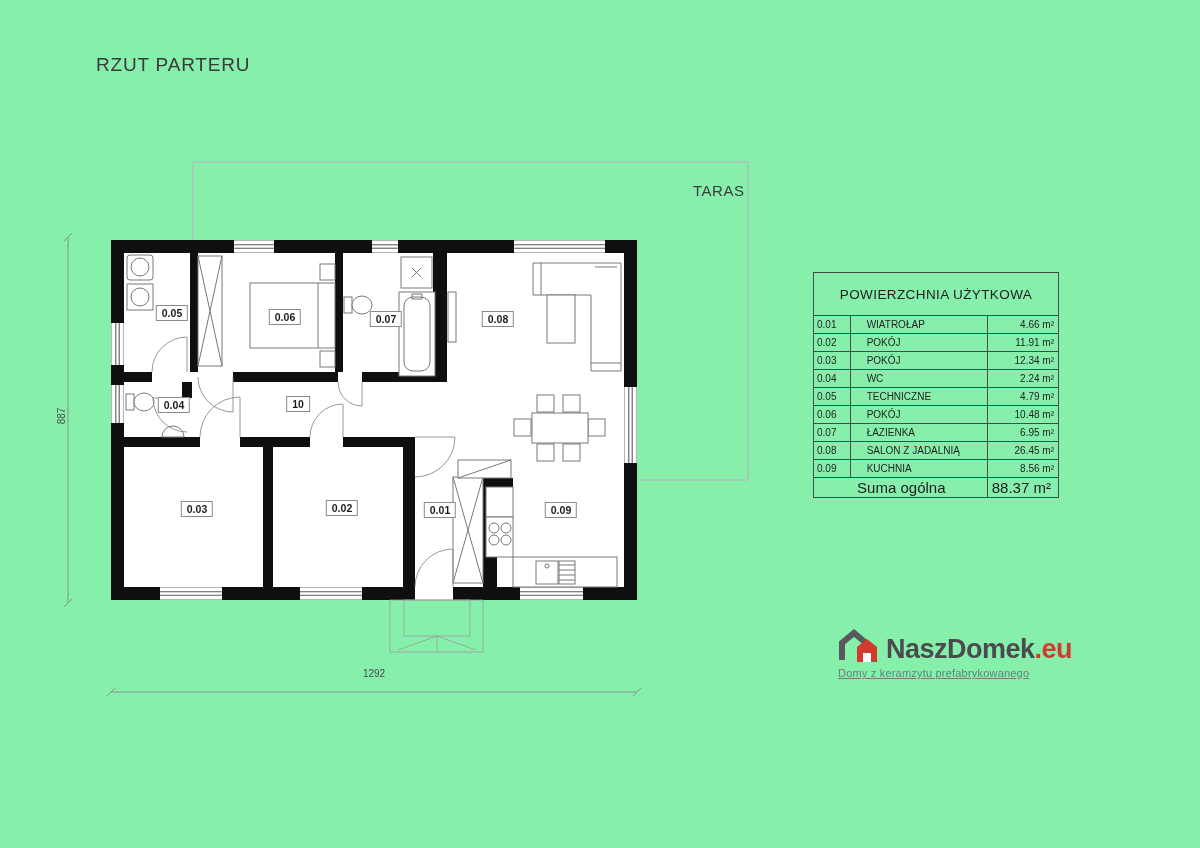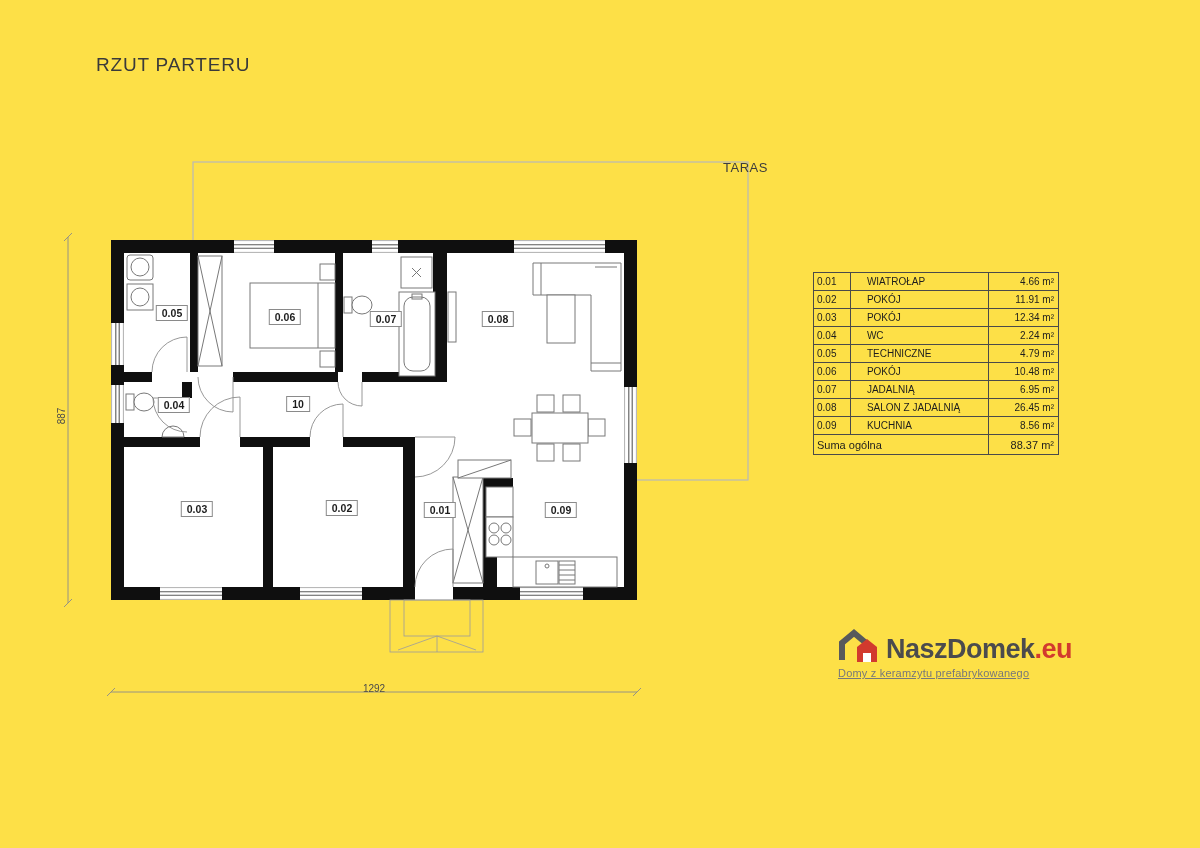--- a/index.html
+++ b/index.html
@@ -1,44 +1,44 @@
 <!DOCTYPE html>
 <html><head>
 <meta charset="utf-8">
 <style>
   html,body{margin:0;padding:0;background:#ffffff;}
-  #canvas{position:relative;width:1200px;height:848px;background:#fde047;overflow:hidden;
+  #canvas{position:relative;width:1200px;height:848px;background:#86efac;overflow:hidden;
           font-family:"Liberation Sans","DejaVu Sans",sans-serif;}
   #plan-title{position:absolute;left:96px;top:54px;font-size:19px;letter-spacing:.8px;color:#3a3a3a;}
   #plan-svg{position:absolute;left:0;top:0;}
   .wall{fill:#0f0f0f;}
   .furn{fill:none;stroke:#787878;stroke-width:1;}
   .furnw{fill:#ffffff;stroke:#787878;stroke-width:1;}
   .door{fill:none;stroke:#8c8c8c;stroke-width:.9;}
   .glass{stroke:#5a5a5a;stroke-width:1.1;}
   .wedge{stroke:#9c9c9c;stroke-width:.8;fill:none;}
   .terr{fill:none;stroke:#b8b8b8;stroke-width:1.2;}
   .dimline{stroke:#8a8a8a;stroke-width:.9;}
   .room-label{position:absolute;transform:translate(-50%,-50%);background:#fff;border:1px solid #8a8a8a;
               padding:1px 5px;font-size:10.5px;font-weight:bold;color:#1c1c1c;white-space:nowrap;}
   .dim-text{position:absolute;font-size:10px;color:#4a4a4a;}
   #dim-height{left:61px;top:416px;transform:translate(-50%,-50%) rotate(-90deg);}
-  #dim-width{left:374px;top:683px;transform:translateX(-50%);}
-  #taras-label{position:absolute;left:693px;top:160px;font-size:13px;letter-spacing:.5px;color:#3c3c3c;margin-left:30px;}
+  #dim-width{left:374px;top:668px;transform:translateX(-50%);}
+  #taras-label{position:absolute;left:693px;top:182px;font-size:15px;letter-spacing:.5px;color:#3c3c3c;}
   
   #area-table{position:absolute;left:813px;top:272px;width:246px;border-collapse:collapse;
               border:1.5px solid #2e2e2e;color:#1d1d1d;}
   #area-table td,#area-table th{border:1px solid #4a4a4a;font-weight:normal;}
   #area-table .tbl-title{height:40px;text-align:center;font-size:13.5px;letter-spacing:.4px;}
   #area-table .colhead td{height:16px;font-size:10px;text-align:center;}
   #area-table .datarow td{height:15px;font-size:10px;}
   .col-num{width:35px;padding-left:3px;}
   .col-name{width:134px;padding-left:16px;}
   .col-area{width:73px;text-align:right;padding-right:4px;}
-  #area-table .totalrow td{height:17px;font-size:11px;}
+  #area-table .totalrow td{height:17px;font-size:15px;text-align:center;}
   
   #logo{position:absolute;left:838px;top:629px;width:260px;}
   #logo-row{display:flex;align-items:flex-end;}
   #logo-name{font-size:27px;font-weight:bold;color:#4b4b4d;letter-spacing:-.5px;line-height:1;margin-left:6px;}
   #logo-name .tld{color:#d23a2e;}
   #logo-tagline{font-size:11px;color:#77787a;margin-top:4px;letter-spacing:.2px;text-decoration:underline;}
 </style>
 </head>
 <body>
 
@@ -244,20 +244,23 @@
   <div class="room-label" style="left:498px;top:319px;">0.08</div>
   <div class="room-label" style="left:174px;top:405px;">0.04</div>
   <div class="room-label" style="left:286px;top:404px;margin-left:12px;">10</div>
   <div class="room-label" style="left:197px;top:509px;">0.03</div>
   <div class="room-label" style="left:342px;top:508px;">0.02</div>
   <div class="room-label" style="left:440px;top:510px;">0.01</div>
   <div class="room-label" style="left:561px;top:510px;">0.09</div>
 
   <table id="area-table">
     <tbody>
+        <tr>
+          <th class="tbl-title" colspan="3">POWIERZCHNIA UŻYTKOWA</th>
+        </tr>
     <tr class="datarow">
       <td class="col-num">0.01</td>
       <td class="col-name">WIATROŁAP</td>
       <td class="col-area">4.66 m²</td>
     </tr>
     <tr class="datarow">
       <td class="col-num">0.02</td>
       <td class="col-name">POKÓJ</td>
       <td class="col-area">11.91 m²</td>
     </tr>
@@ -276,21 +279,21 @@
       <td class="col-name">TECHNICZNE</td>
       <td class="col-area">4.79 m²</td>
     </tr>
     <tr class="datarow">
       <td class="col-num">0.06</td>
       <td class="col-name">POKÓJ</td>
       <td class="col-area">10.48 m²</td>
     </tr>
     <tr class="datarow">
       <td class="col-num">0.07</td>
-      <td class="col-name">JADALNIĄ</td>
+      <td class="col-name">ŁAZIENKA</td>
       <td class="col-area">6.95 m²</td>
     </tr>
     <tr class="datarow">
       <td class="col-num">0.08</td>
       <td class="col-name">SALON Z JADALNIĄ</td>
       <td class="col-area">26.45 m²</td>
     </tr>
     <tr class="datarow">
       <td class="col-num">0.09</td>
       <td class="col-name">KUCHNIA</td>

